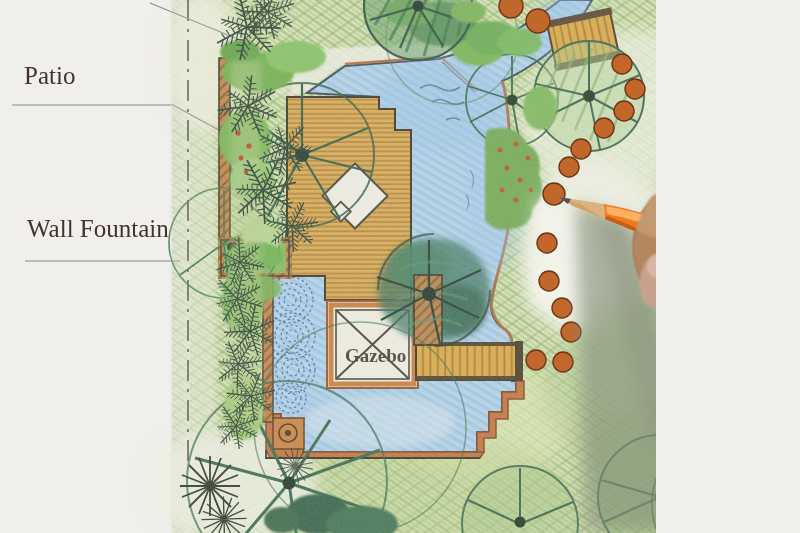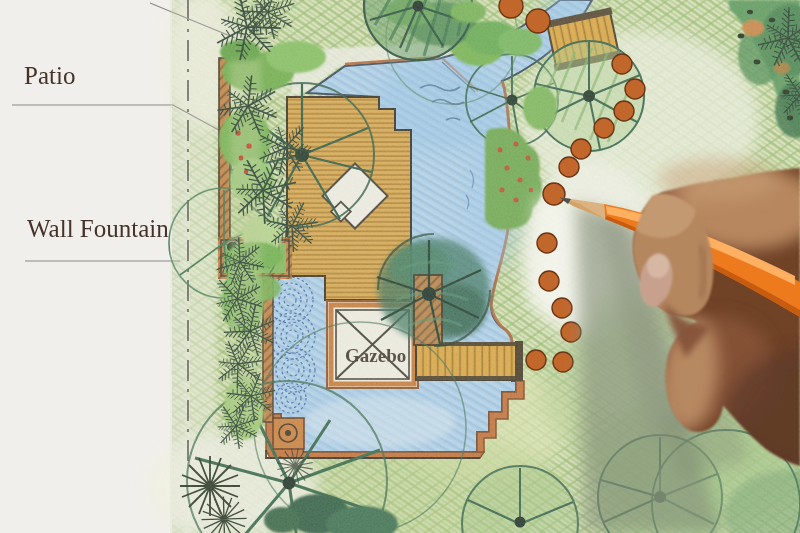--- a/index.html
+++ b/index.html
@@ -1,16 +1,16 @@
 <!DOCTYPE html>
 <html><head>
 <meta charset="utf-8">
 <style>
 html,body{margin:0;padding:0;background:#f1efec;}
-#stage{position:relative;width:800px;height:533px;overflow:hidden;font-family:"Liberation Serif",serif;}
+#stage{position:relative;width:656px;height:533px;overflow:hidden;font-family:"Liberation Serif",serif;}
 </style>
 </head>
 <body>
 <div id="stage">
 <svg width="800" height="533" viewBox="0 0 800 533" xmlns="http://www.w3.org/2000/svg">
 <defs>
 
 <pattern id="grass" width="9" height="9" patternTransform="rotate(-55)" patternUnits="userSpaceOnUse">
   <rect width="9" height="9" fill="#dce4bd"></rect>
   <line x1="1.5" y1="0" x2="1.5" y2="9" stroke="#a0c073" stroke-width="2.5"></line>

